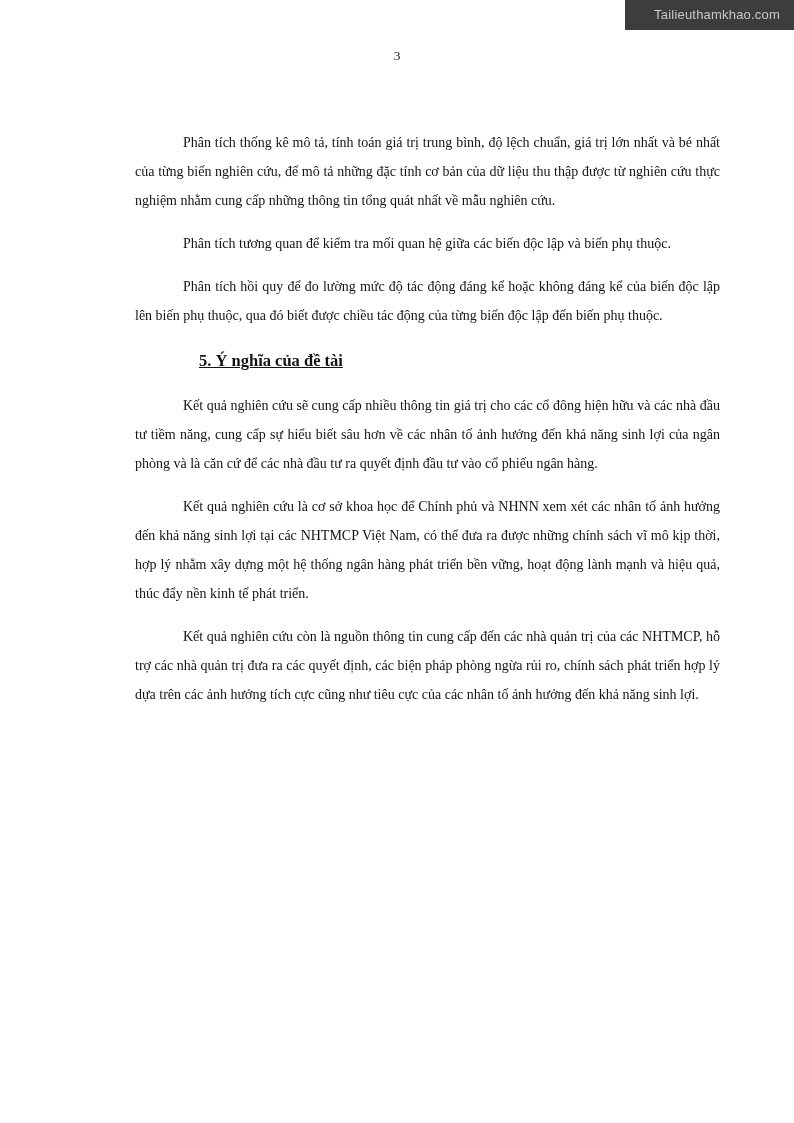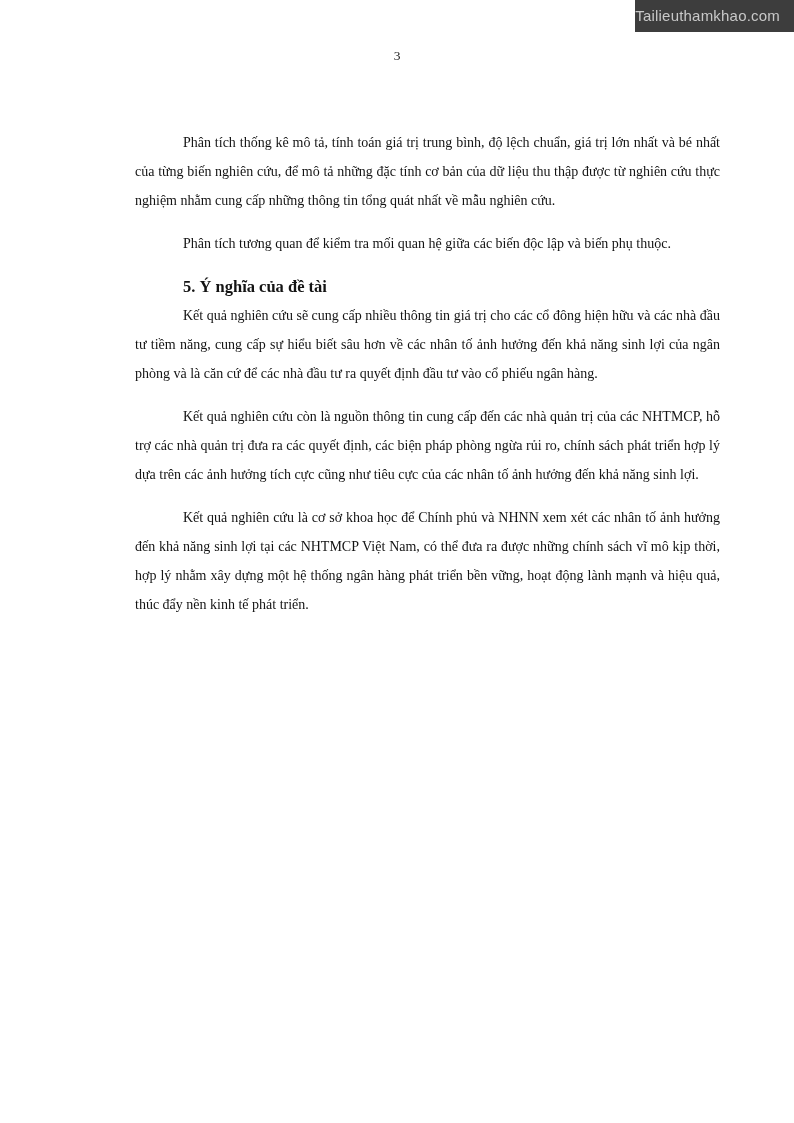--- a/index.html
+++ b/index.html
@@ -14,23 +14,23 @@
     overflow: hidden;
   }
 
   .watermark {
     position: absolute;
     top: 0;
     right: 0;
     background: #3d3d3d;
     color: #c8c8c8;
     font-family: "Liberation Sans", sans-serif;
-    font-size: 15px;
+    font-size: 13px;
     line-height: 1;
-    padding: 8px 14px 9px 0;
+    padding: 8px 14px 9px 29px;
     letter-spacing: 0.2px;
   }
 
   .page-number {
     position: absolute;
     top: 48px;
     left: 0;
     width: 100%;
     text-align: center;
     font-size: 13.5px;
@@ -50,43 +50,45 @@
     text-align: justify;
     text-indent: 48px;
     margin: 0 0 14px 0;
   }
 
   .section-heading {
     font-size: 16.5px;
     line-height: 29px;
     text-indent: 48px;
     font-weight: bold;
-    margin: 0;
+    margin: 16px;
+    text-decoration: underline;
   }
 </style>
 </head>
 <body>
 
 <div class="page">
 
   <div class="watermark">Tailieuthamkhao.com</div>
 
   <div class="page-number">3</div>
 
   <div class="content">
 
     <p class="body-par">Phân tích thống kê mô tả, tính toán giá trị trung bình, độ lệch chuẩn, giá trị lớn nhất và bé nhất của từng biến nghiên cứu, để mô tả những đặc tính cơ bản của dữ liệu thu thập được từ nghiên cứu thực nghiệm nhằm cung cấp những thông tin tổng quát nhất về mẫu nghiên cứu.</p>
 
     <p class="body-par">Phân tích tương quan để kiểm tra mối quan hệ giữa các biến độc lập và biến phụ thuộc.</p>
 
+    <p class="body-par">Phân tích hồi quy để đo lường mức độ tác động đáng kể hoặc không đáng kể của biến độc lập lên biến phụ thuộc, qua đó biết được chiều tác động của từng biến độc lập đến biến phụ thuộc.</p>
 
 
     <p class="section-heading">5. Ý nghĩa của đề tài</p>
 
     <p class="body-par">Kết quả nghiên cứu sẽ cung cấp nhiều thông tin giá trị cho các cổ đông hiện hữu và các nhà đầu tư tiềm năng, cung cấp sự hiểu biết sâu hơn về các nhân tố ảnh hưởng đến khả năng sinh lợi của ngân phòng và là căn cứ để các nhà đầu tư ra quyết định đầu tư vào cổ phiếu ngân hàng.</p>
 
+    <p class="body-par">Kết quả nghiên cứu là cơ sở khoa học để Chính phủ và NHNN xem xét các nhân tố ảnh hưởng đến khả năng sinh lợi tại các NHTMCP Việt Nam, có thể đưa ra được những chính sách vĩ mô kịp thời, hợp lý nhằm xây dựng một hệ thống ngân hàng phát triển bền vững, hoạt động lành mạnh và hiệu quả, thúc đẩy nền kinh tế phát triển.</p>
+
     <p class="body-par">Kết quả nghiên cứu còn là nguồn thông tin cung cấp đến các nhà quản trị của các NHTMCP, hỗ trợ các nhà quản trị đưa ra các quyết định, các biện pháp phòng ngừa rủi ro, chính sách phát triển hợp lý dựa trên các ảnh hưởng tích cực cũng như tiêu cực của các nhân tố ảnh hưởng đến khả năng sinh lợi.</p>
-
-    <p class="body-par">Kết quả nghiên cứu là cơ sở khoa học để Chính phủ và NHNN xem xét các nhân tố ảnh hưởng đến khả năng sinh lợi tại các NHTMCP Việt Nam, có thể đưa ra được những chính sách vĩ mô kịp thời, hợp lý nhằm xây dựng một hệ thống ngân hàng phát triển bền vững, hoạt động lành mạnh và hiệu quả, thúc đẩy nền kinh tế phát triển.</p>
 
   </div>
 
 </div>
 
 </body></html>

